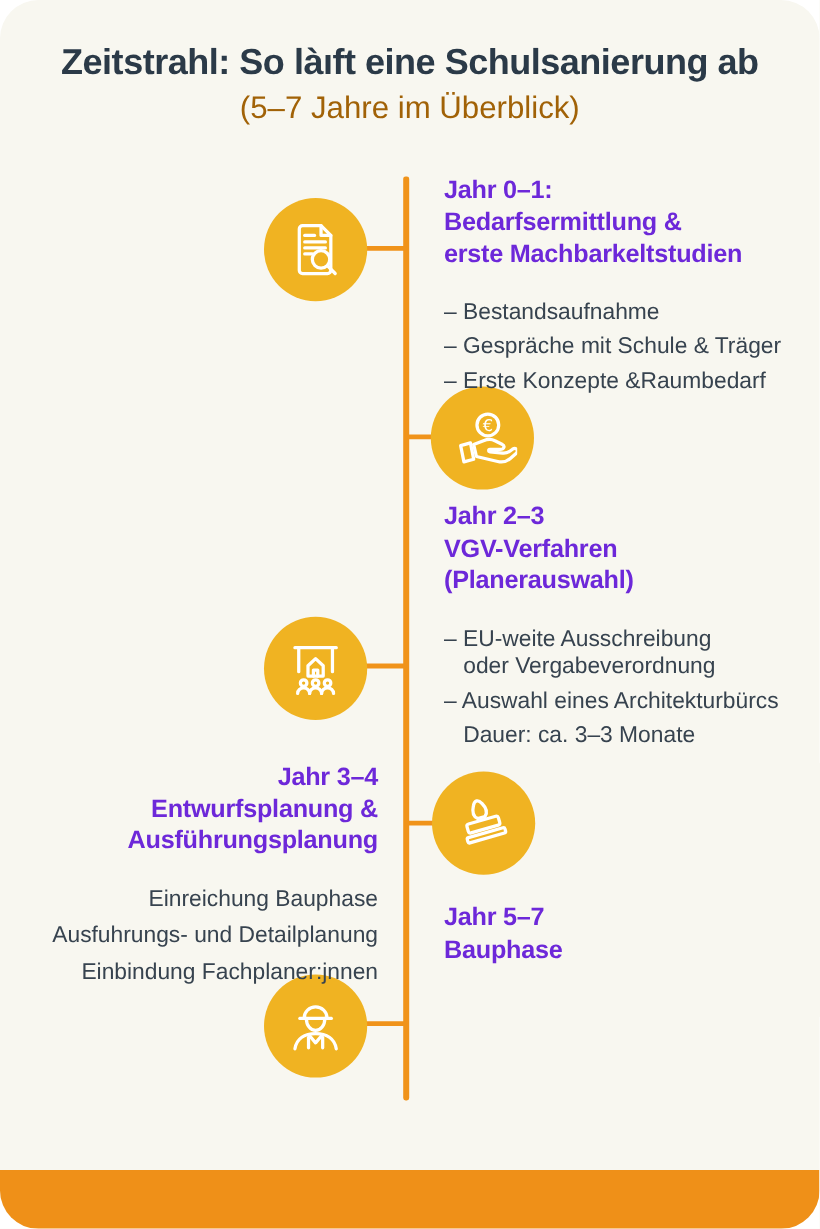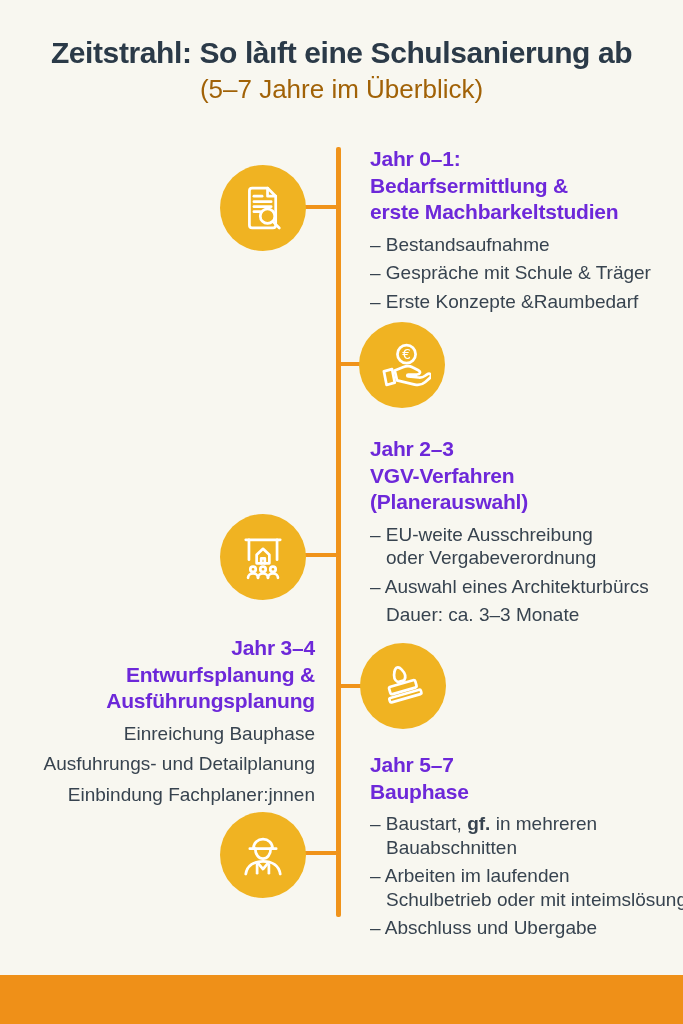--- a/index.html
+++ b/index.html
@@ -3,20 +3,21 @@
 <meta charset="utf-8">
 <style>
   html,body{margin:0;padding:0;}
   .poster{
     position:relative;
     width:683px;height:1024px;
     background:#F8F7F0;
     font-family:"Liberation Sans", sans-serif;
     color:#2E3B49;
     overflow:hidden;
+    border-radius:32px;
   }
   .title{
     position:absolute;top:36px;left:0;width:683px;
     text-align:center;font-size:30px;font-weight:700;
     letter-spacing:-0.4px;color:#2B3A48;
   }
   .subtitle{
     position:absolute;top:74px;left:0;width:683px;
     text-align:center;font-size:26px;font-weight:400;color:#a16207;
   }
@@ -40,28 +41,28 @@
   .c2{left:359px;top:322px;}
   .c3{left:220px;top:514px;}
   .c4{left:360px;top:643px;}
   .c5{left:220px;top:812px;}
   .circle svg{width:58px;height:58px;display:block;}
   .section{position:absolute;}
   .sec-right{text-align:left;}
   .sec-left{text-align:right;}
   .s1{left:370px;top:146px;width:305px;}
   .s2{left:18px;top:308px;width:297px;}
-  .s3{left:370px;top:436px;width:308px;}
+  .s3{left:370px;top:418px;width:308px;}
   .s4{left:10px;top:635px;width:305px;}
   .s5{left:370px;top:752px;width:313px;}
   .sec-heading{
     font-size:21px;font-weight:700;line-height:26.5px;
     white-space:pre-line;color:#6d28d9;letter-spacing:-0.2px;
   }
-  .sec-items{margin-top:7px;font-size:19px;line-height:23.5px;color:#37434F;}
+  .sec-items{margin-top:23px;font-size:19px;line-height:23.5px;color:#37434F;}
   .bullet{white-space:pre;margin-top:5px;}
   .hang{padding-left:16px;text-indent:-16px;}
   .indent{padding-left:16px;}
   .left-item{white-space:pre;margin-top:7px;}
   .footer-bar{
     position:absolute;left:0;bottom:0;width:683px;height:49px;
     background:#EF9018;
   }
   .st{fill:none;stroke:#FFFFFF;stroke-width:3;stroke-linecap:round;stroke-linejoin:round;}
   b{font-weight:700;}
@@ -182,24 +183,17 @@
     <div class="sec-items">
       <div class="left-item">Einreichung Bauphase</div>
       <div class="left-item">Ausfuhrungs- und Detailplanung</div>
       <div class="left-item">Einbindung Fachplaner:jnnen</div>
     </div>
   </div>
 
   <div class="section sec-right s5">
     <div class="sec-heading">Jahr 5–7
 Bauphase</div>
-    <div class="sec-items">
-      <div class="bullet hang"><span>– Baustart, </span><b>gf.</b><span> in mehreren
-Bauabschnitten</span></div>
-      <div class="bullet hang">– Arbeiten im laufenden
-Schulbetrieb oder mit inteimslösung</div>
-      <div class="bullet hang">– Abschluss und Ubergabe</div>
-    </div>
   </div>
 
   <div class="footer-bar"></div>
 
 </div>
 
 </body></html>

